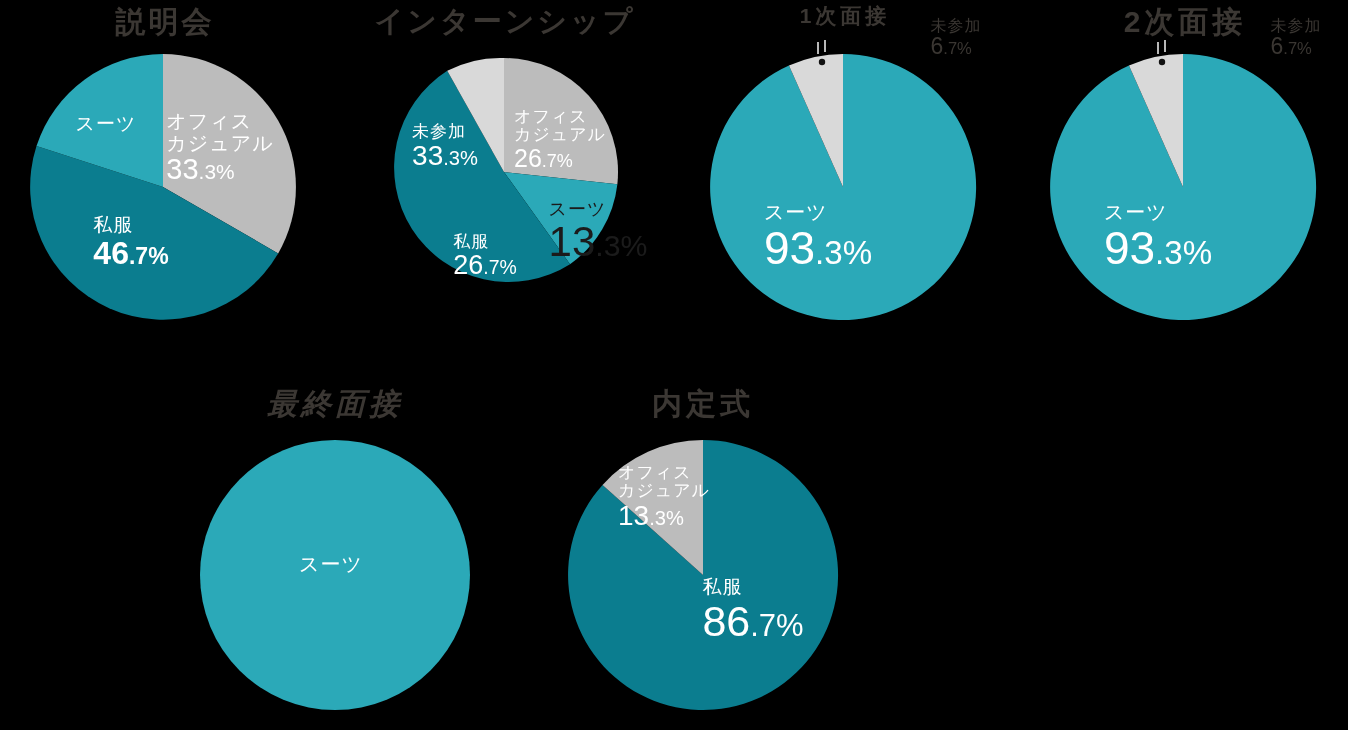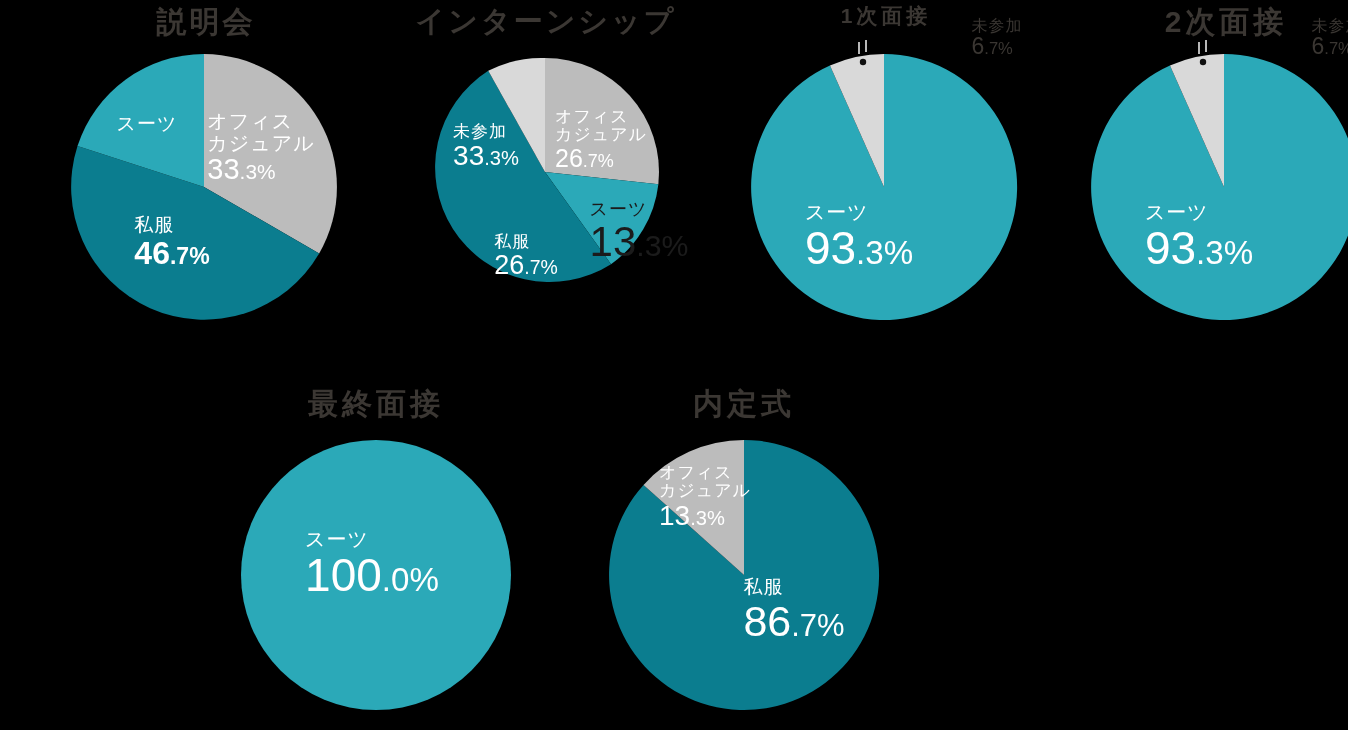--- a/index.html
+++ b/index.html
@@ -4,21 +4,21 @@
 <style>
   * { margin:0; padding:0; box-sizing:border-box; }
   html, body {
     width:1348px; height:730px;
     background:#000;
     overflow:hidden;
     font-family:"Liberation Sans", sans-serif;
   }
   #stage { position:relative; width:1348px; height:730px; background:#000; }
 
-  .chart-cell { position:absolute;margin-left:41px; }
+  .chart-cell { position:absolute; }
 
   .chart-title {
     position:absolute;
     left:0; width:100%;
     text-align:center;
     color:#3b3733;
     font-weight:700;
     letter-spacing:3px;
     white-space:nowrap;
   }
@@ -176,31 +176,30 @@
       <span class="lbl-val" style="font-size:46px;"><span>93</span><span class="dec">.3%</span></span>
     </div>
 
     <div class="slice-label outside" style="left:276px; top:38px; font-size:16px;">
       <span class="lbl-name">未参加</span>
       <span class="lbl-val" style="font-size:23px;"><span>6</span><span class="dec">.7%</span></span>
     </div>
   </div>
 
   <div class="chart-cell" style="left:170px; top:370px; width:330px; height:340px;">
-    <div class="chart-title" style="top:14px; font-size:30px; letter-spacing:4px;">最終面接</div>
+    <div class="chart-title" style="top:14px; font-size:30px; letter-spacing:4px;font-style:italic;">最終面接</div>
 
     <div class="pie-wrap" style="left:30px; top:70px;">
       <svg class="pie-svg" width="270" height="270" viewBox="0 0 270 270">
         <circle cx="135" cy="135" r="135" fill="#2ba9b8"></circle>
       </svg>
     </div>
 
     <div class="slice-label" style="left:161px; top:195px; font-size:20px;">
       <span class="lbl-name">スーツ</span>
-      <span class="lbl-val" style="font-size:46px;"><span>100</span><span class="dec">.0%</span></span>
     </div>
   </div>
 
   <div class="chart-cell" style="left:538px; top:370px; width:330px; height:340px;text-decoration:underline;">
     <div class="chart-title" style="top:14px; font-size:30px; letter-spacing:4px;">内定式</div>
 
     <div class="pie-wrap" style="left:30px; top:70px;">
       <svg class="pie-svg" width="270" height="270" viewBox="0 0 270 270">
 
         <path fill="#0b7d8f" d="M135 135 L135 0 A135 135 0 1 1 34.53 44.90 Z"></path>

